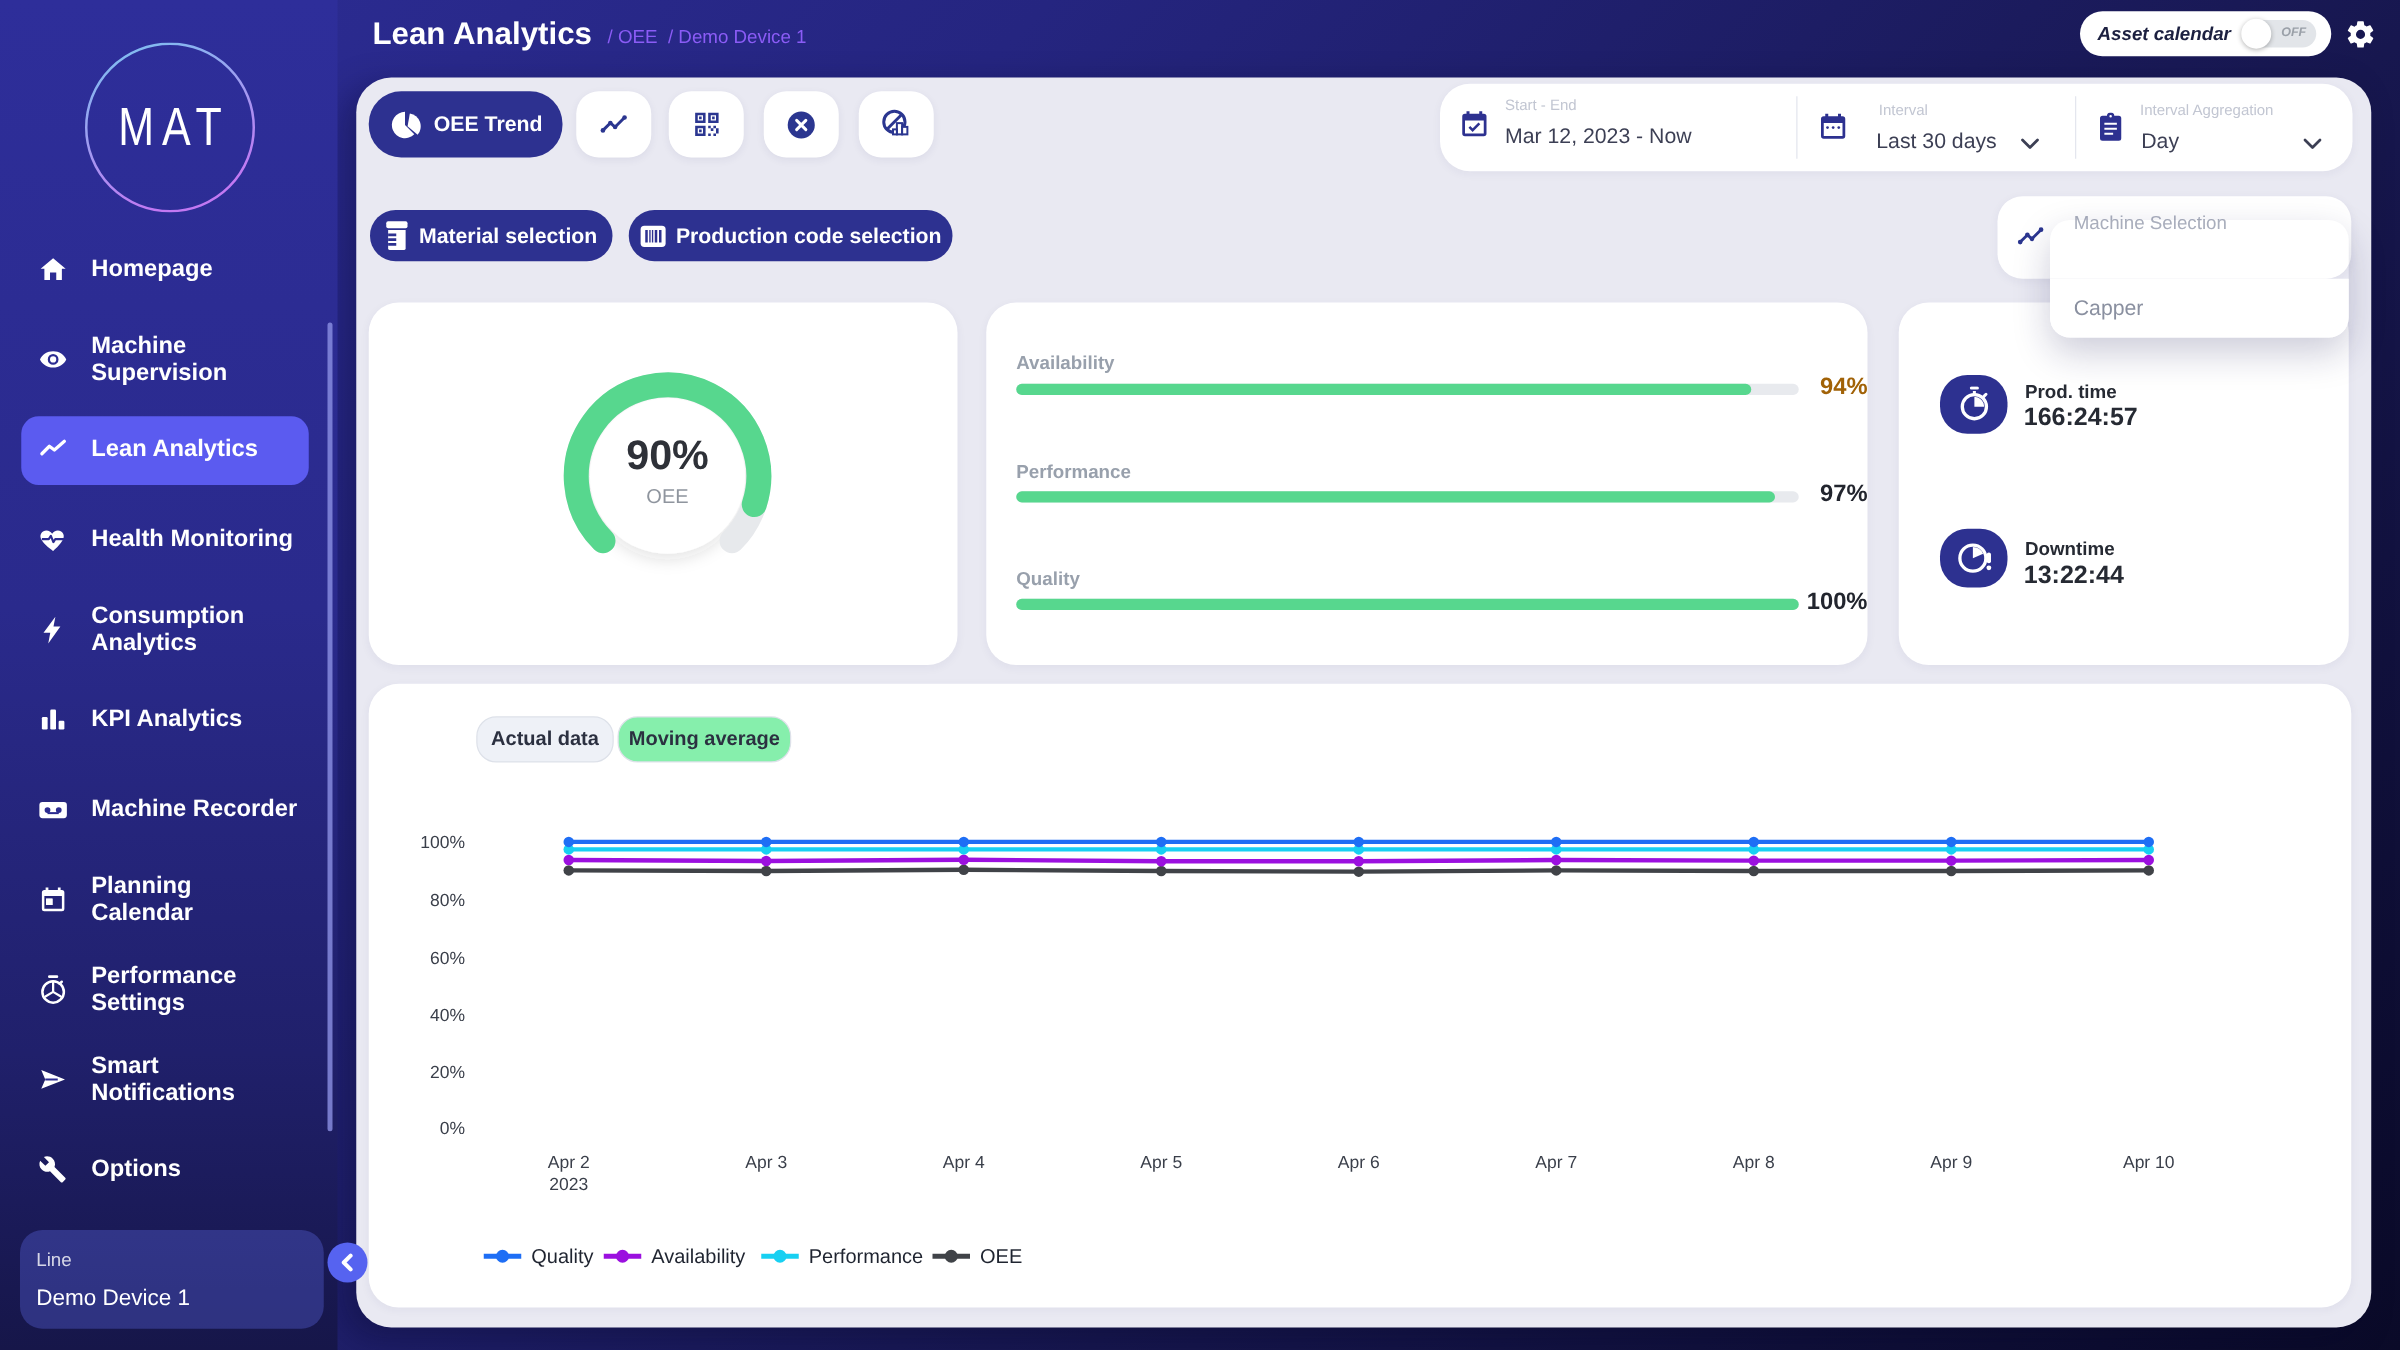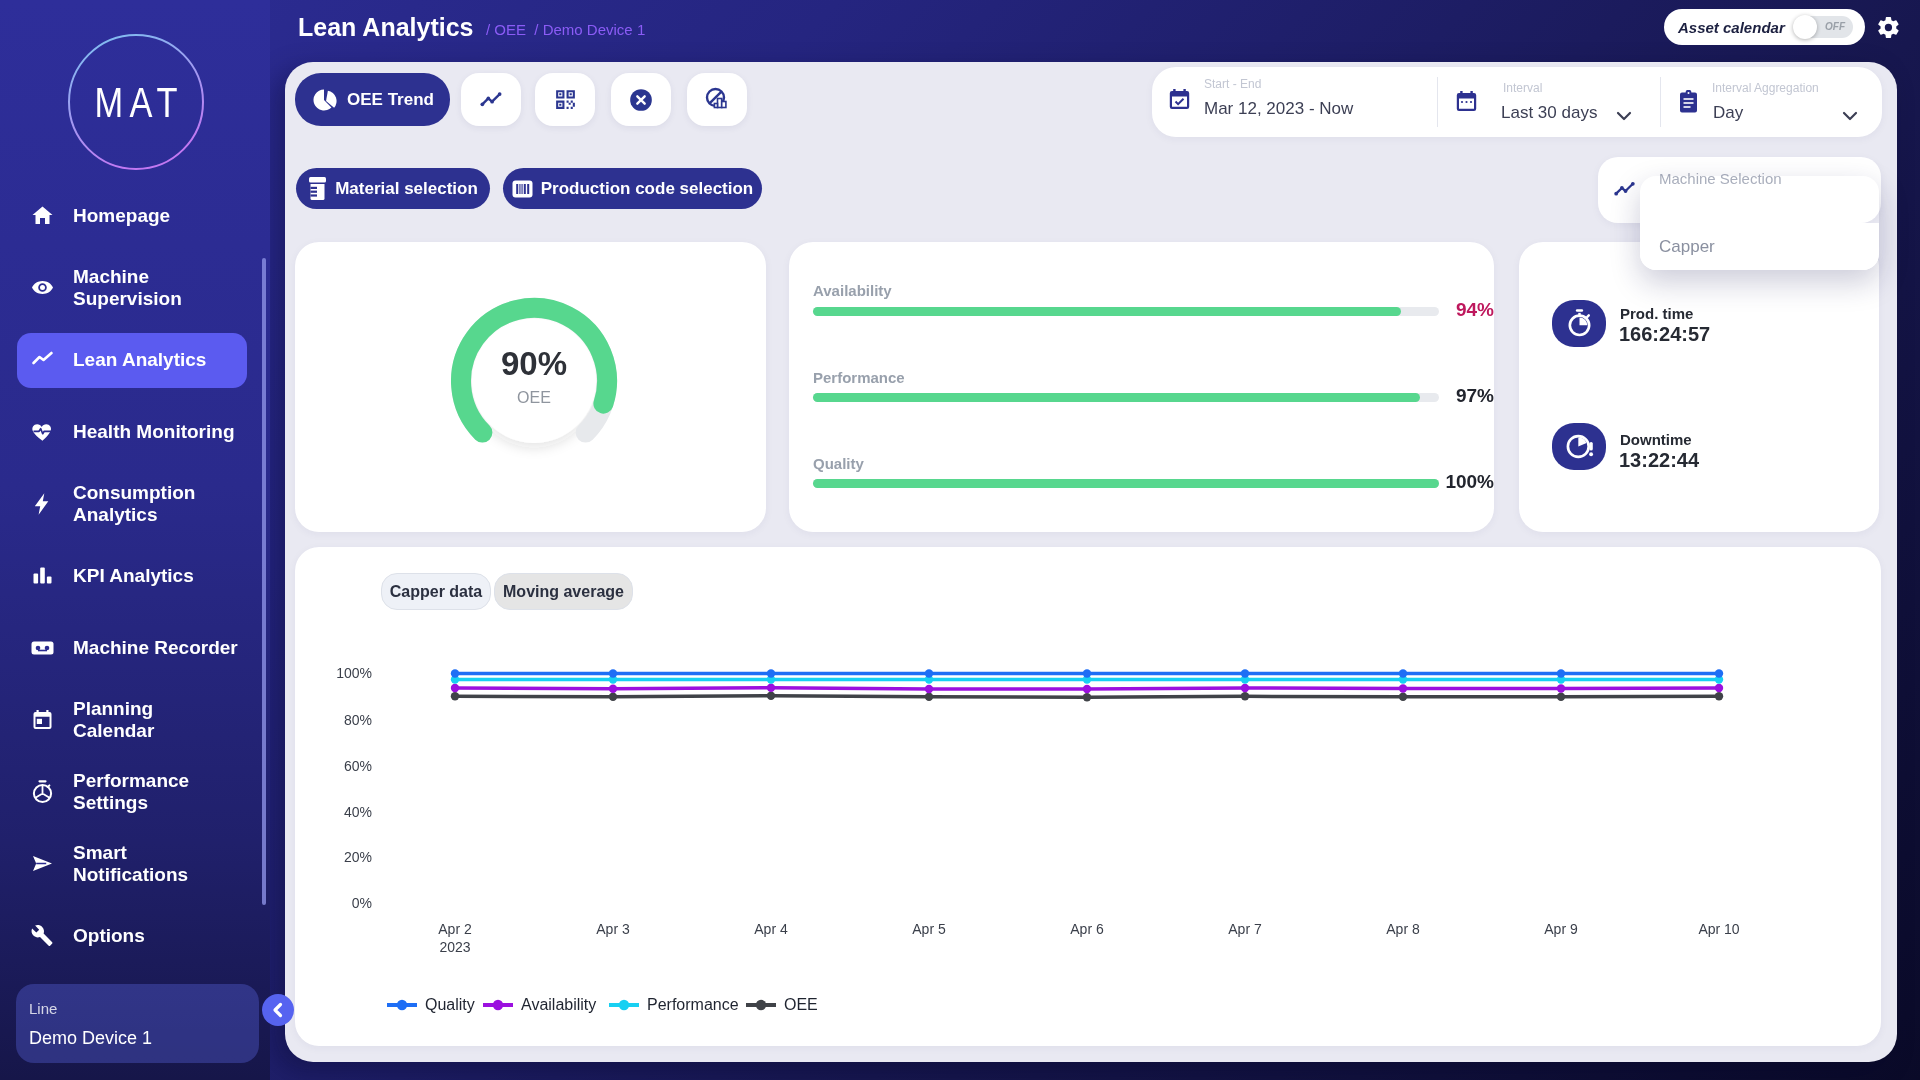--- a/index.html
+++ b/index.html
@@ -284,21 +284,21 @@
       <path d="M33.4 136.6 A73 73 0 1 1 154.4 107.6" fill="none" stroke="#57d78e" stroke-width="20" stroke-linecap="round"></path>
     </svg>
     <div style="position:absolute;left:0;top:103px;width:478px;text-align:center;font-size:33px;font-weight:700;color:#2e3138;">90%</div>
     <div style="position:absolute;left:0;top:147px;width:478px;text-align:center;font-size:16px;color:#8f959e;">OEE</div>
   </div>
 
   <div class="card" style="left:504px;top:180px;width:705px;height:290px;">
     <div style="position:absolute;left:24px;top:40px;font-size:15px;font-weight:700;color:#98a0ac;">Availability</div>
 <div style="position:absolute;left:24px;top:65px;width:626px;height:9px;border-radius:5px;background:#e8eaee;"></div>
 <div style="position:absolute;left:24px;top:65px;width:588px;height:9px;border-radius:5px;background:#57d78e;"></div>
-<div style="position:absolute;left:630px;top:57px;width:75px;text-align:right;font-size:19px;font-weight:700;color:#be185d;">94%</div>
+<div style="position:absolute;left:630px;top:57px;width:75px;text-align:right;font-size:19px;font-weight:700;color:#a16207;">94%</div>
     <div style="position:absolute;left:24px;top:127px;font-size:15px;font-weight:700;color:#98a0ac;">Performance</div>
 <div style="position:absolute;left:24px;top:151px;width:626px;height:9px;border-radius:5px;background:#e8eaee;"></div>
 <div style="position:absolute;left:24px;top:151px;width:607px;height:9px;border-radius:5px;background:#57d78e;"></div>
 <div style="position:absolute;left:630px;top:143px;width:75px;text-align:right;font-size:19px;font-weight:700;color:#22252e;">97%</div>
     <div style="position:absolute;left:24px;top:213px;font-size:15px;font-weight:700;color:#98a0ac;">Quality</div>
 <div style="position:absolute;left:24px;top:237px;width:626px;height:9px;border-radius:5px;background:#e8eaee;"></div>
 <div style="position:absolute;left:24px;top:237px;width:626px;height:9px;border-radius:5px;background:#57d78e;"></div>
 <div style="position:absolute;left:630px;top:229px;width:75px;text-align:right;font-size:19px;font-weight:700;color:#22252e;">100%</div>
   </div>
 
@@ -320,22 +320,22 @@
           <path fill="#fff" d="M11 12V4.6a7.4 7.4 0 0 1 6.8 4.5z"></path>
           <rect x="20.2" y="8.2" width="2.8" height="7.2" rx="1.4" fill="#fff"></rect>
           <circle cx="21.6" cy="18.4" r="1.6" fill="#fff"></circle>
         </svg>
       </div>
     <div style="position:absolute;left:101px;top:189px;font-size:15px;font-weight:700;color:#262a33;">Downtime</div>
     <div style="position:absolute;left:100px;top:207px;font-size:20px;font-weight:700;color:#262a33;">13:22:44</div>
   </div>
 
   <div class="card" style="left:10px;top:485px;width:1586px;height:499px;">
-    <div style="position:absolute;left:86px;top:26px;width:110px;height:37px;border:1px solid #dde1e9;border-radius:16px;background:#eef1f7;color:#2b3040;font-size:16px;font-weight:700;text-align:center;line-height:36px;">Capper data</div>
-    <div style="position:absolute;left:199px;top:26px;width:139px;height:37px;border:1px solid #dde1e9;border-radius:16px;background:#e5e5e5;color:#2b3040;font-size:16px;font-weight:700;text-align:center;line-height:36px;">Moving average</div>
+    <div style="position:absolute;left:86px;top:26px;width:110px;height:37px;border:1px solid #dde1e9;border-radius:16px;background:#eef1f7;color:#2b3040;font-size:16px;font-weight:700;text-align:center;line-height:36px;">Actual data</div>
+    <div style="position:absolute;left:199px;top:26px;width:139px;height:37px;border:1px solid #dde1e9;border-radius:16px;background:#86efac;color:#2b3040;font-size:16px;font-weight:700;text-align:center;line-height:36px;">Moving average</div>
     <svg style="position:absolute;left:0;top:0;" width="1586" height="499" viewBox="0 0 1586 499">
 <text x="77" y="131" text-anchor="end" font-size="14" fill="#3a3f4a">100%</text>
 <text x="77" y="177.5" text-anchor="end" font-size="14" fill="#3a3f4a">80%</text>
 <text x="77" y="224" text-anchor="end" font-size="14" fill="#3a3f4a">60%</text>
 <text x="77" y="269.5" text-anchor="end" font-size="14" fill="#3a3f4a">40%</text>
 <text x="77" y="315" text-anchor="end" font-size="14" fill="#3a3f4a">20%</text>
 <text x="77" y="360.5" text-anchor="end" font-size="14" fill="#3a3f4a">0%</text>
 <polyline points="160,149.3 318,149.8 476,148.8 634,149.8 792,150.3 950,149.3 1108,149.8 1266,149.8 1424,149.3" fill="none" stroke="#404348" stroke-width="3.5"></polyline>
         <circle cx="160" cy="149.3" r="4.2" fill="#404348"></circle>
         <circle cx="318" cy="149.8" r="4.2" fill="#404348"></circle>

